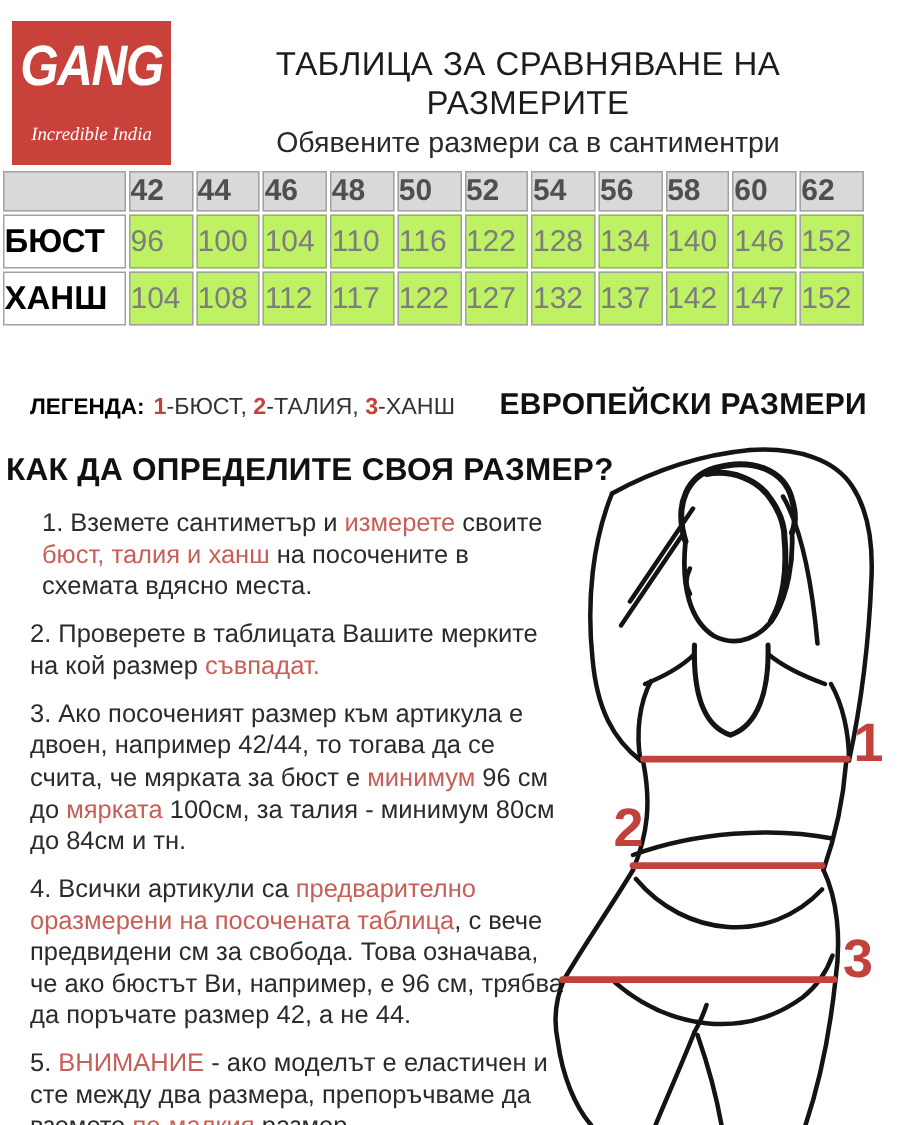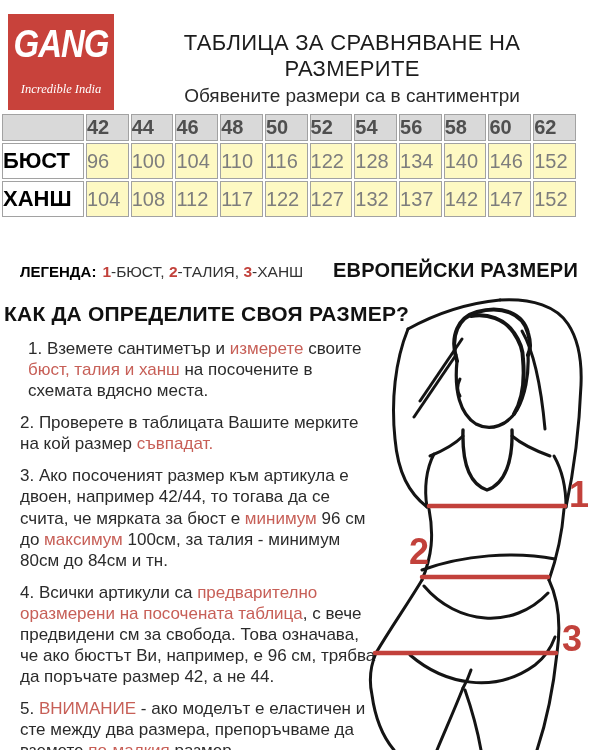--- a/index.html
+++ b/index.html
@@ -27,21 +27,21 @@
   .titles h2{margin:3px 0 0 0;font-size:19px;font-weight:400;color:#2a2a2a;}
   
   table.sizes{
     position:absolute;top:112px;left:0;width:578px;
     border-collapse:separate;border-spacing:2px;table-layout:fixed;
   }
   table.sizes th,table.sizes td{border:1px solid #a2a2a2;text-align:left;padding:0;}
   table.sizes .corner{background:#d9d9d9;width:80px;}
   table.sizes .szh{background:#d9d9d9;color:#4f4f4f;font-weight:700;font-size:20px;height:25px;}
   table.sizes .rowlab{background:#fff;color:#000;font-weight:700;font-size:22px;height:34px;}
-  table.sizes td{background:#fef9c3;color:#7d7d7d;font-size:20px;font-weight:400;}
+  table.sizes td{background:#bef264;color:#7d7d7d;font-size:20px;font-weight:400;}
   
   .legend-row{
     position:absolute;left:20px;top:259px;width:558px;
     display:flex;justify-content:space-between;align-items:baseline;
   }
   .legend-left{font-size:15.5px;color:#333;}
   .legend-label{font-weight:800;color:#000;margin-right:6px;font-size:15px;margin-top:40px;}
   .lgnum{color:#c2413b;font-weight:700;}
   .legend-right{font-weight:800;font-size:20px;color:#111;letter-spacing:.2px;}
   
@@ -123,21 +123,21 @@
     <span class="legend-label">ЛЕГЕНДА:</span><span><span class="lgnum">1</span><span>-БЮСТ, </span><span class="lgnum">2</span><span>-ТАЛИЯ, </span><span class="lgnum">3</span><span>-ХАНШ</span></span>
   </div>
   <div class="legend-right">ЕВРОПЕЙСКИ РАЗМЕРИ</div>
 </div>
 
 <h3 class="howto-heading">КАК ДА ОПРЕДЕЛИТЕ СВОЯ РАЗМЕР?</h3>
 
 <div class="steps">
     <p class="step step1"><span>1. Вземете сантиметър и </span><span class="hl">измерете</span><span> своите </span><span class="hl">бюст, талия и ханш</span><span> на посочените в схемата вдясно места.</span></p>
     <p class="step step2"><span>2. Проверете в таблицата Вашите мерките на кой размер </span><span class="hl">съвпадат.</span></p>
-    <p class="step step3"><span>3. Ако посоченият размер към артикула е двоен, например 42/44, то тогава да се счита, че мярката за бюст е </span><span class="hl">минимум</span><span> 96 см до </span><span class="hl">максимум</span><span> 100см, за талия - минимум 80см до 84см и тн.</span></p>
+    <p class="step step3"><span>3. Ако посоченият размер към артикула е двоен, например 42/44, то тогава да се счита, че мярката за бюст е </span><span class="hl">минимум</span><span> 96 см до </span><span class="hl">мярката</span><span> 100см, за талия - минимум 80см до 84см и тн.</span></p>
     <p class="step step4"><span>4. Всички артикули са </span><span class="hl">предварително оразмерени на посочената таблица</span><span>, с вече предвидени см за свобода. Това означава, че ако бюстът Ви, например, е 96 см, трябва да поръчате размер 42, а не 44.</span></p>
     <p class="step step5"><span>5. </span><span class="hl">ВНИМАНИЕ</span><span> - ако моделът е еластичен и сте между два размера, препоръчваме да вземете </span><span class="hl">по-малкия</span><span> размер.</span></p>
   </div>
 
 <svg class="figure" viewBox="0 0 232 457" fill="none" xmlns="http://www.w3.org/2000/svg">
   <g stroke="#141414" stroke-width="3" stroke-linecap="round" fill="none">
 
     <path stroke-width="4" d="M 92,68 C 84,42 94,24 112,19 C 136,12 158,20 163,40 C 166,50 165,58 163,62"></path>
     <path stroke-width="3.2" d="M 92,68 C 89,98 95,121 111,131 C 126,139 143,132 152,117 C 160,103 164,82 163,62"></path>
     <path stroke-width="4" d="M 106,23 C 122,20 140,26 149,40 C 156,50 158,58 158,66 C 160,88 157,108 149,121"></path>

